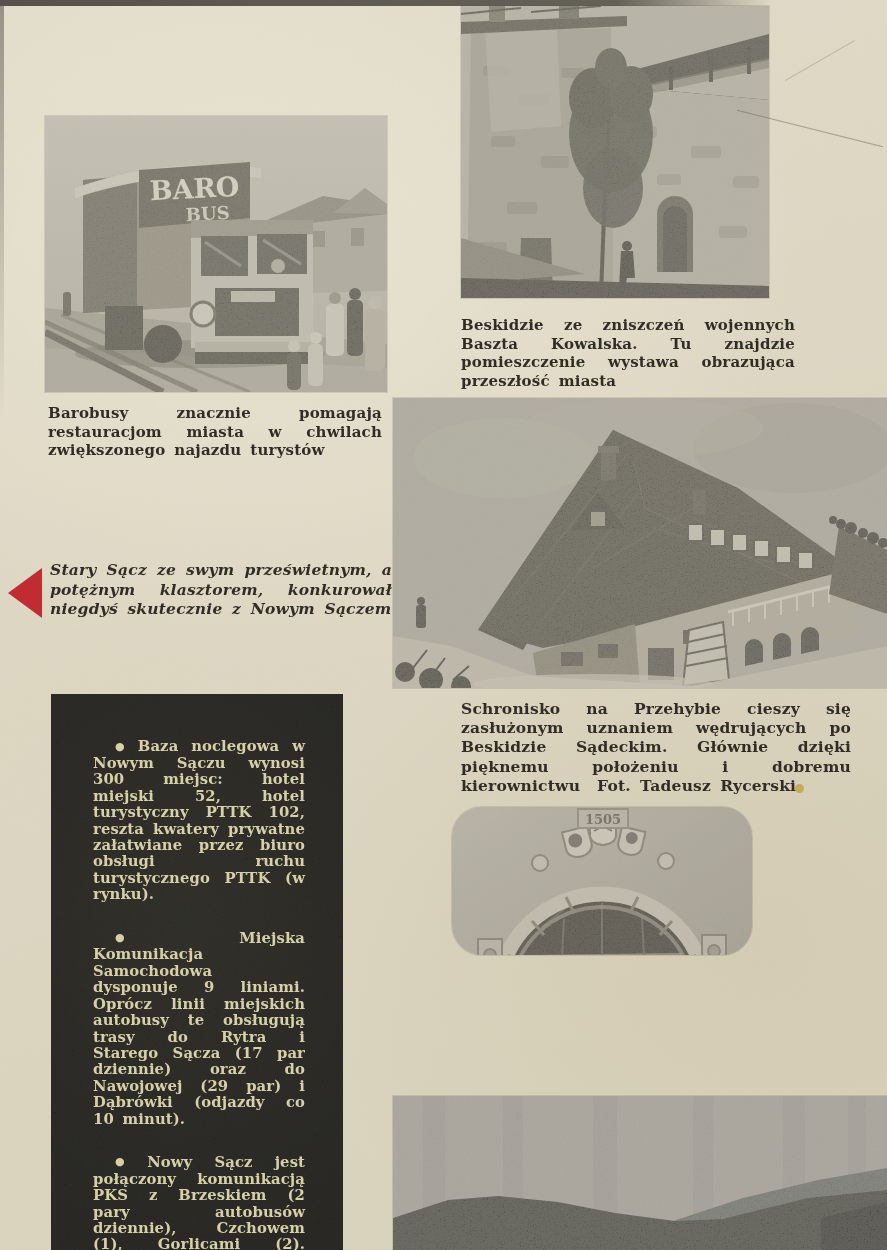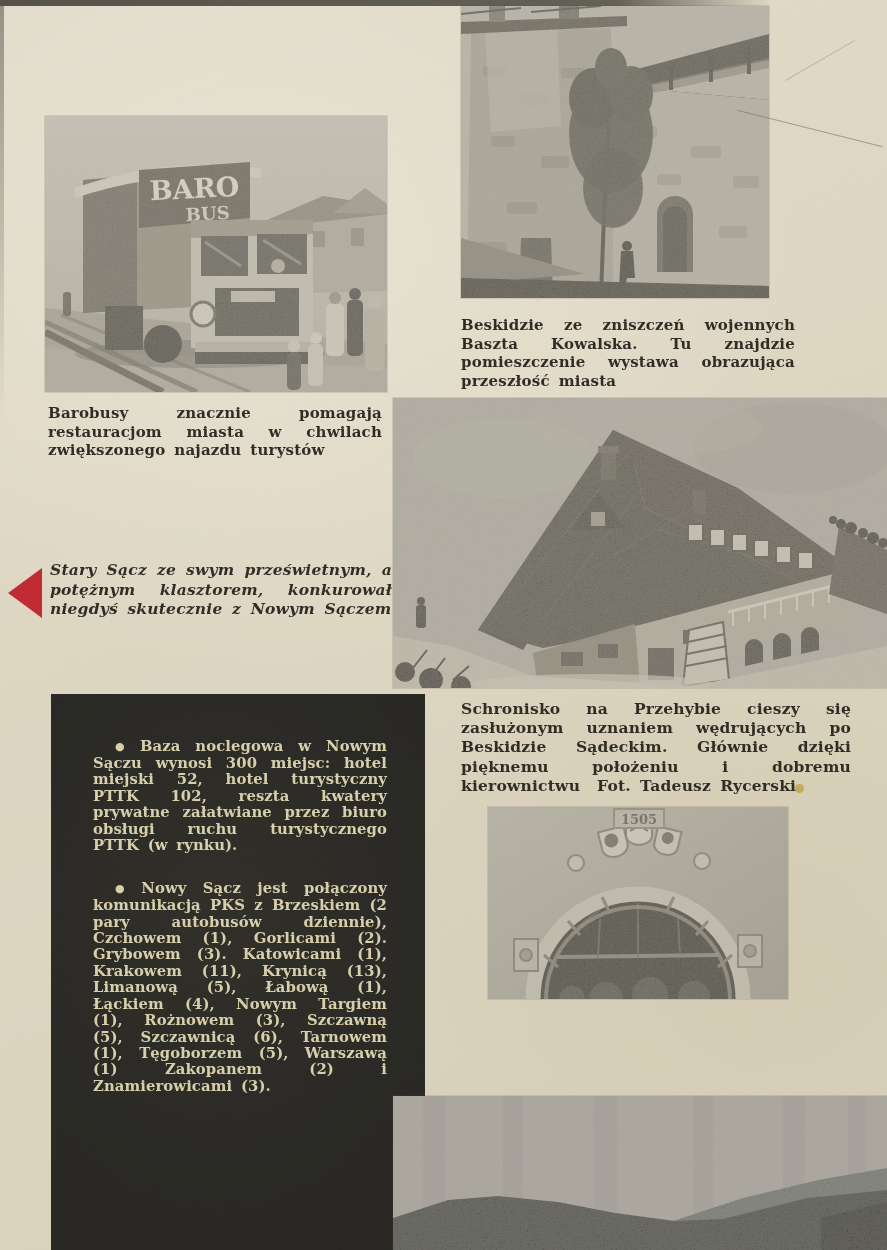--- a/index.html
+++ b/index.html
@@ -19,21 +19,21 @@
     position:absolute;font-weight:700;color:#1b1812;text-align:justify;
     font-size:15px;line-height:18.6px;word-spacing:3.5px;letter-spacing:.2px;
   }
   .caption .credit{white-space:nowrap;margin-left:17px;}
   .caption .credit-line{display:block;text-align:right;padding-right:6px;}
   .note{position:absolute;font-weight:700;color:#1b1812;text-align:justify;
     font-size:15.5px;line-height:19.5px;word-spacing:4px;letter-spacing:.2px;font-style:italic;}
   .red-arrow{position:absolute;width:0;height:0;
     border-top:25px solid transparent;border-bottom:25px solid transparent;}
   .info-box{
-    position:absolute;left:51px;top:694px;width:374px;height:556px;
+    position:absolute;left:51px;top:694px;width:292px;height:556px;
     background:radial-gradient(ellipse 400px 500px at 45% 40%, #1b1b17, #121210 70%);
     box-sizing:border-box;padding:44px 38px 0 42px;overflow:hidden;
   }
   .info-box p{
     margin:0 0 27px 0;color:#dcd5aa;font-weight:700;font-size:14.8px;line-height:16.4px;
     text-align:justify;word-spacing:3.5px;letter-spacing:.1px;text-indent:22px;
   }
   .info-box .bullet{color:#ddd6a6;font-size:11px;margin-right:9px;vertical-align:1.5px;}
   .speck{position:absolute;border-radius:50%;}
   .scratch{position:absolute;height:1px;background:rgba(105,95,70,.55);}
@@ -278,24 +278,25 @@
       <rect width="494" height="290" filter="url(#gn3)" opacity=".42"></rect>
     </svg>
   </div>
 
   <div class="caption" style="left:461px;top:699px;width:390px;line-height:19.2px;font-size:15.5px;">
     <span>Schronisko na Przehybie cieszy się zasłużonym uznaniem wędrujących po Beskidzie Sądeckim. Głównie dzięki pięknemu położeniu i dobremu kierownictwu</span><span class="credit">Fot. Tadeusz Rycerski</span>
   </div>
 
   <div class="info-box">
     <p><span class="bullet">●</span><span>Baza noclegowa w Nowym Sączu wynosi 300 miejsc: hotel miejski 52, hotel turystyczny PTTK 102, reszta kwatery prywatne załatwiane przez biuro obsługi ruchu turystycznego PTTK (w rynku).</span></p>
+    <p><span class="bullet">●</span><span>Miejska Komunikacja Samochodowa dysponuje 9 liniami. Oprócz linii miejskich autobusy te obsługują trasy do Rytra i Starego Sącza (17 par dziennie) oraz do Nawojowej (29 par) i Dąbrówki (odjazdy co 10 minut).</span></p>
     <p><span class="bullet">●</span><span>Nowy Sącz jest połączony komunikacją PKS z Brzeskiem (2 pary autobusów dziennie), Czchowem (1), Gorlicami (2). Grybowem (3). Katowicami (1), Krakowem (11), Krynicą (13), Limanową (5), Łabową (1), Łąckiem (4), Nowym Targiem (1), Rożnowem (3), Szczawną (5), Szczawnicą (6), Tarnowem (1), Tęgoborzem (5), Warszawą (1) Zakopanem (2) i Znamierowicami (3).</span></p>
   </div>
 
-  <div class="photo" style="left:488px;top:807px;width:300px;height:192px;">
+  <div class="photo" style="left:452px;top:807px;width:300px;height:148px;border-radius:30px;">
     <svg width="300" height="192" viewBox="0 0 300 192">
       <defs>
         <filter id="gn4" x="0" y="0" width="100%" height="100%">
           <feTurbulence type="fractalNoise" baseFrequency="0.8" numOctaves="2"></feTurbulence>
           <feColorMatrix type="matrix" values="0 0 0 0 0.52  0 0 0 0 0.50  0 0 0 0 0.44  0.7 0.7 0.7 0 0"></feColorMatrix>
         </filter>
         <linearGradient id="wallP" x1="0" y1="0" x2="1" y2="1">
           <stop offset="0" stop-color="#b5b1a4"></stop>
             <stop offset="1" stop-color="#938f82"></stop>
         </linearGradient>

